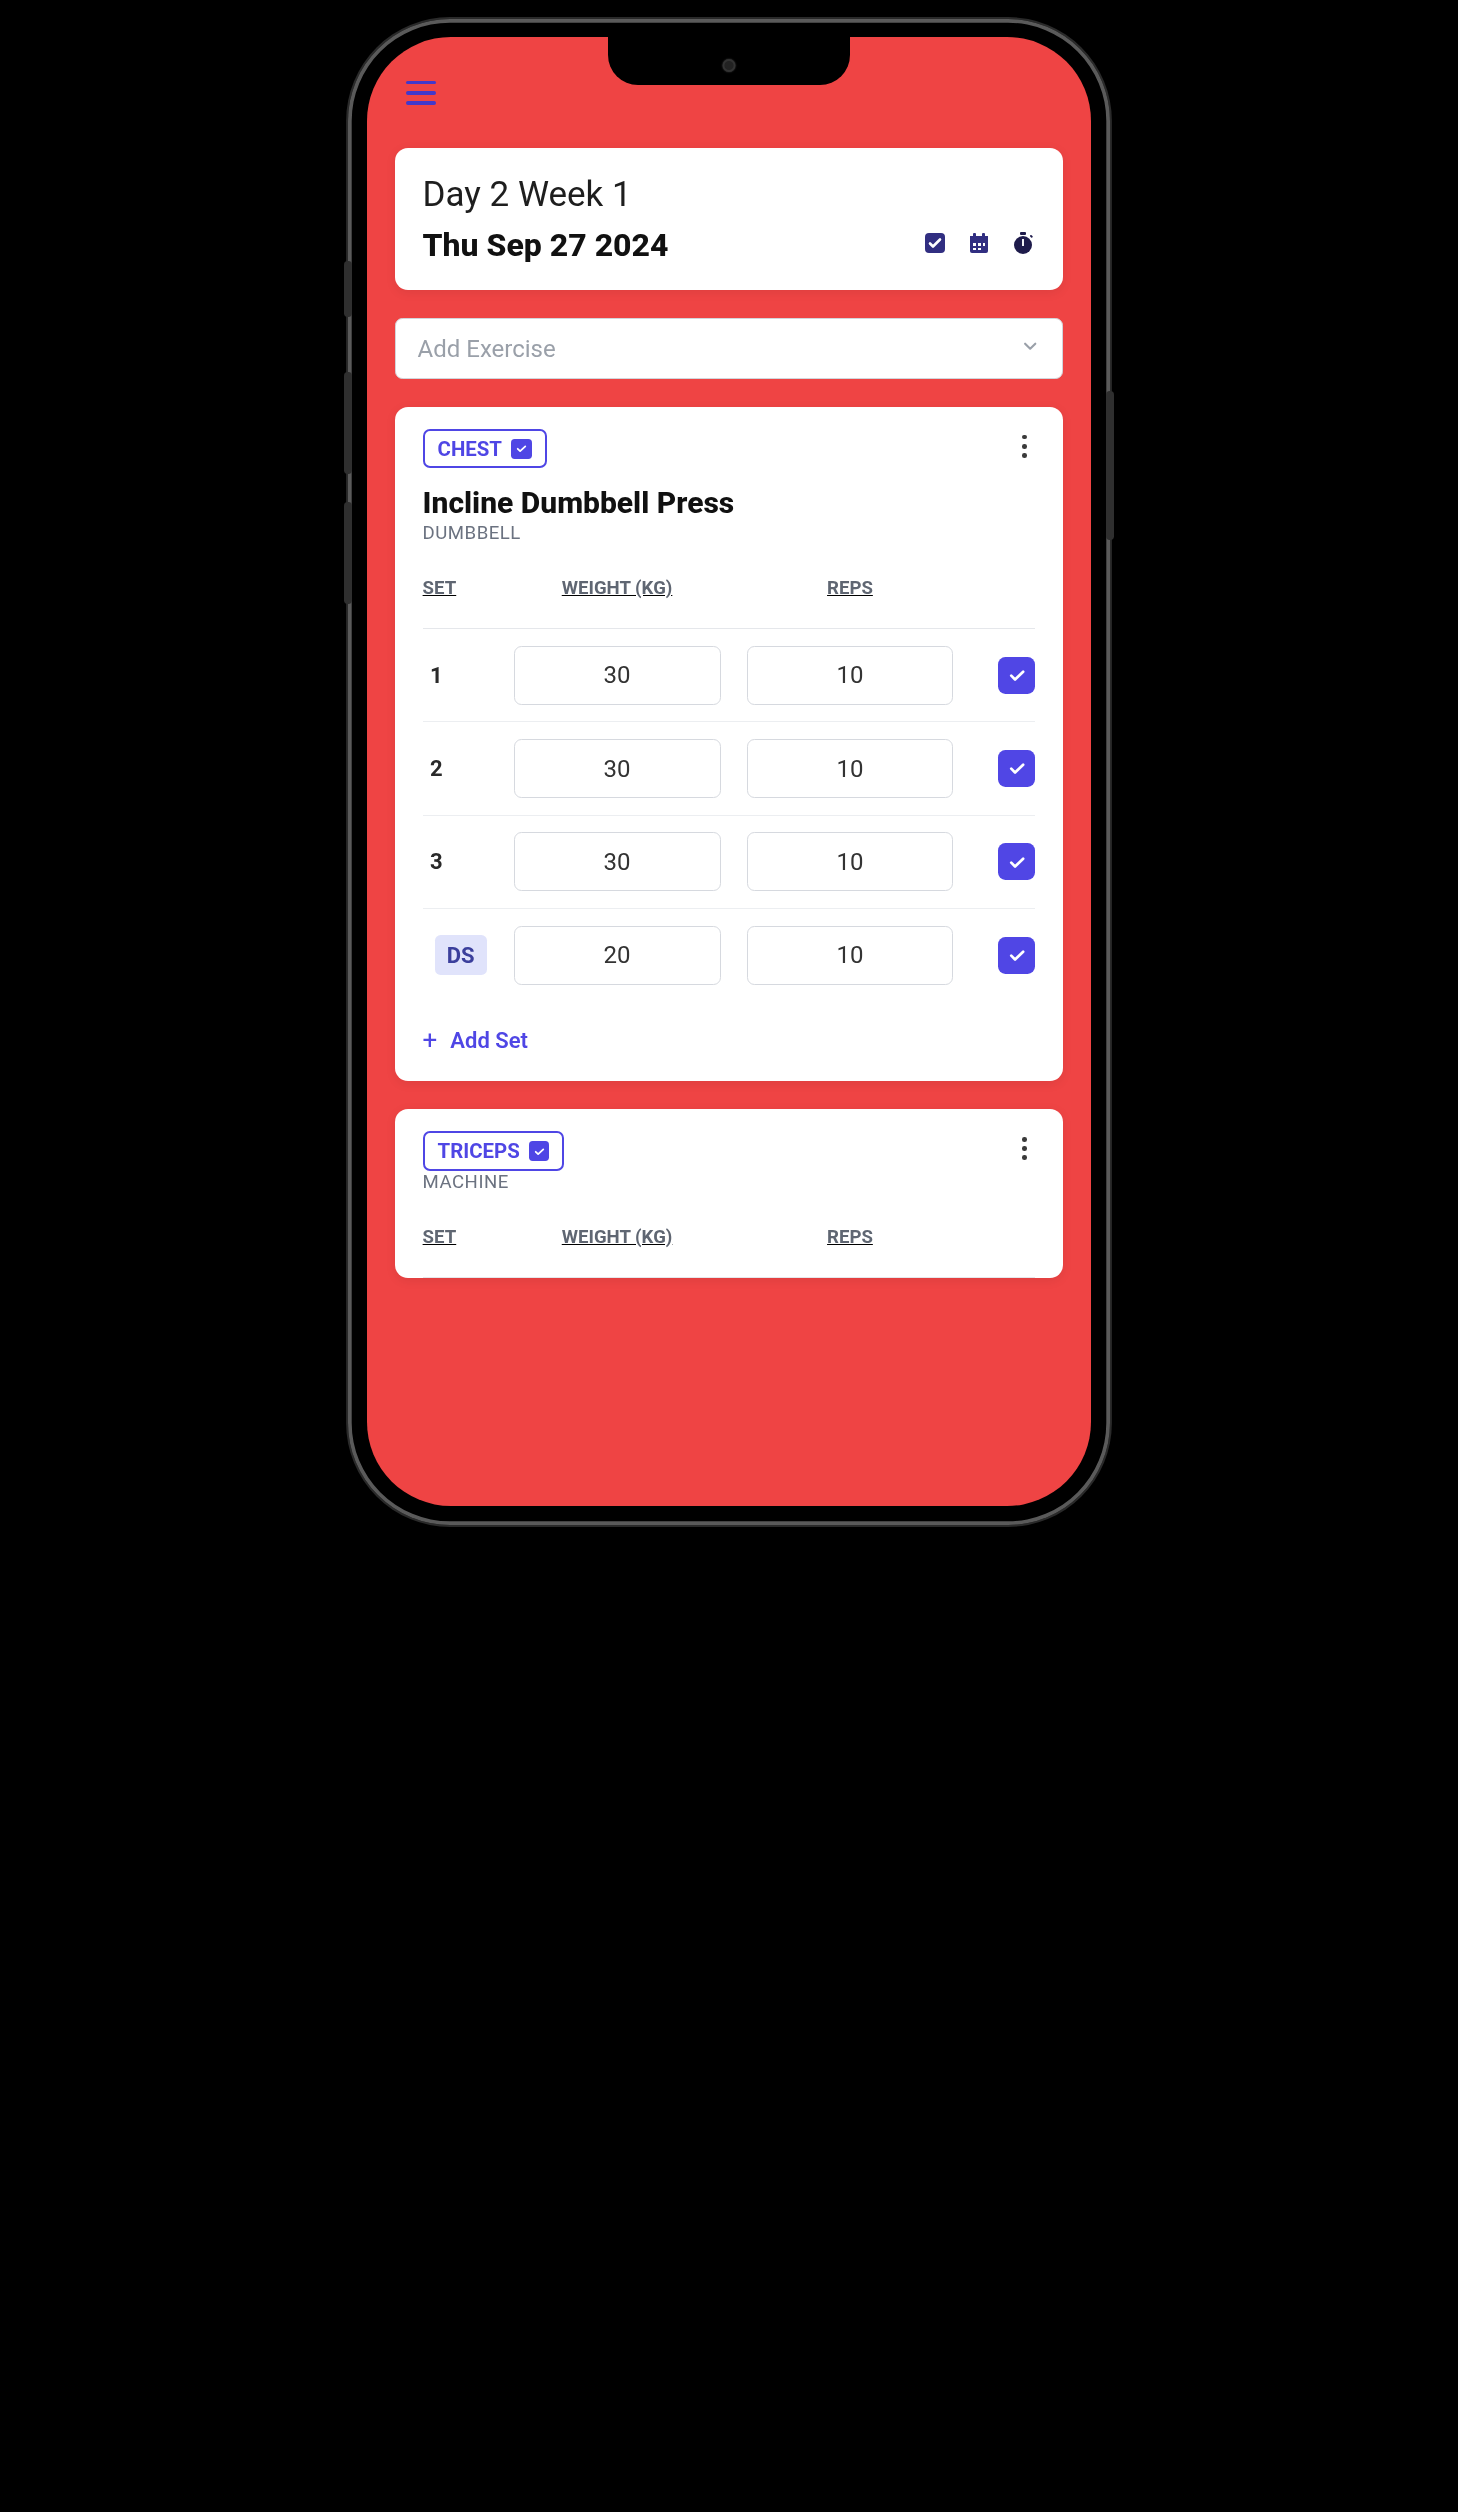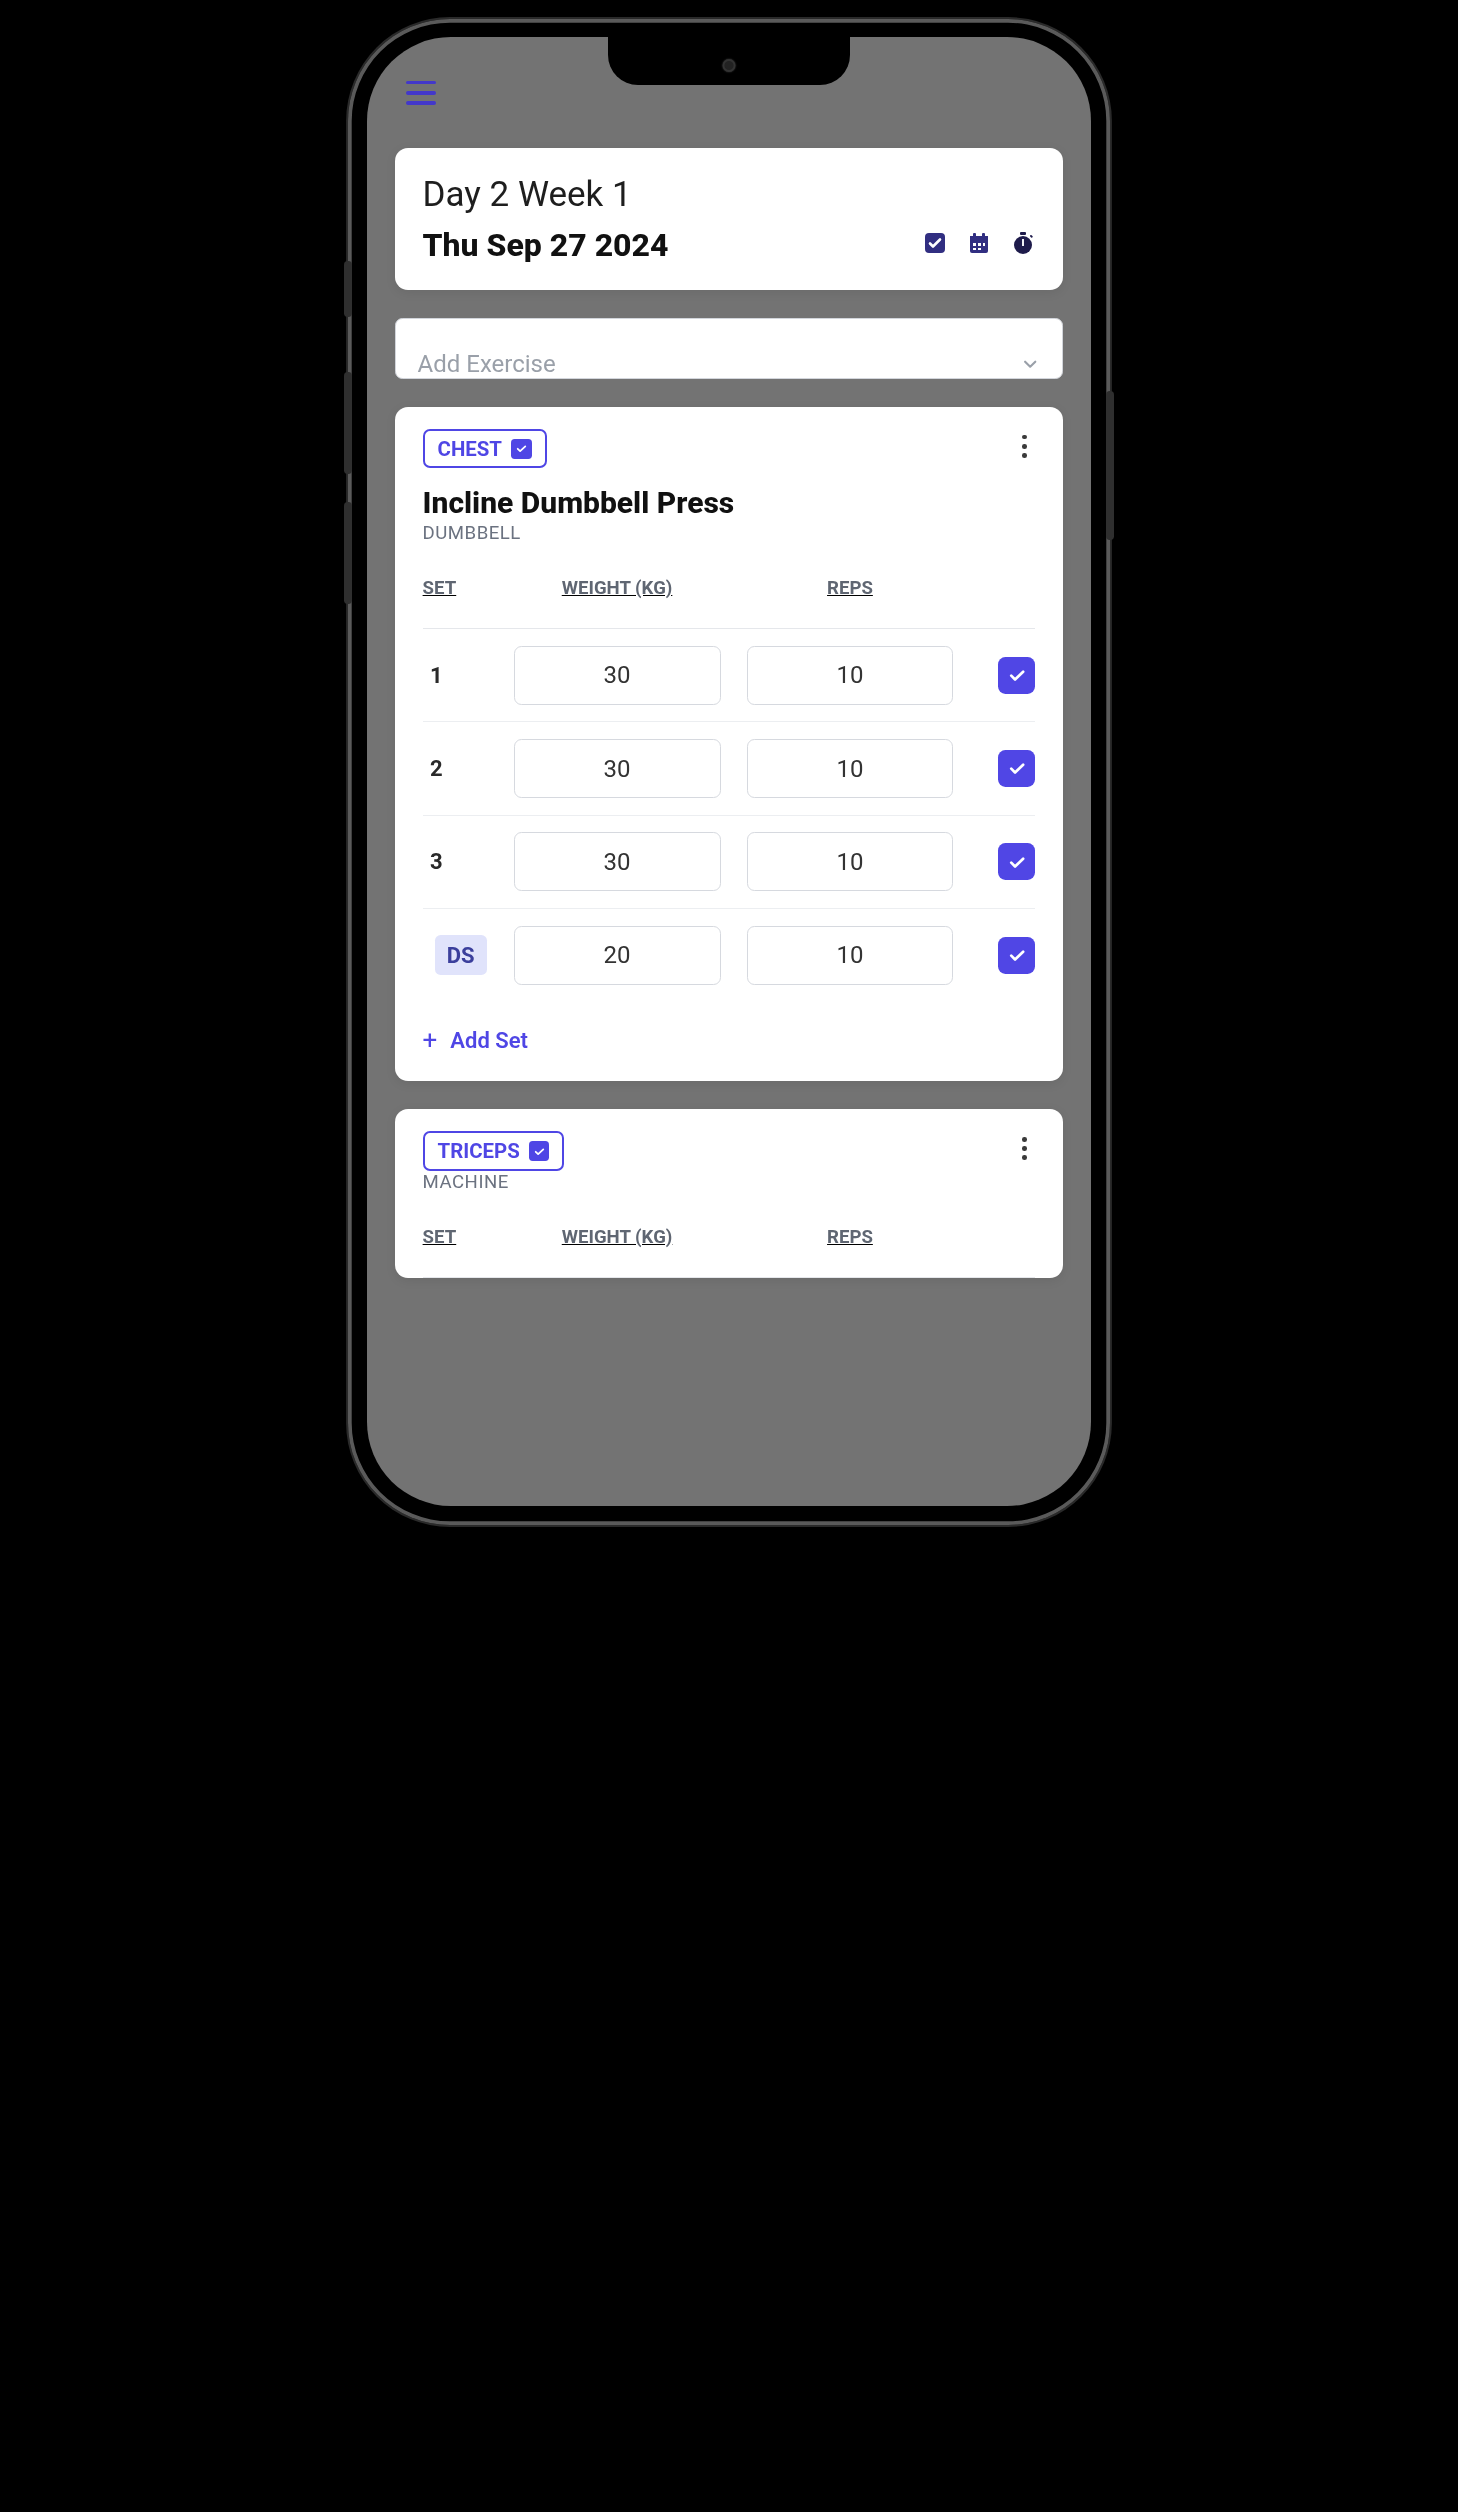--- a/index.html
+++ b/index.html
@@ -18,21 +18,21 @@
       height: 1506px;
       background: #000;
       border-radius: 102px;
       padding: 18.6px;
       position: relative;
       box-shadow: inset 0 0 0 3.7px #5a5a5a, 0 0 0 1.9px #2a2a2a;
     }
     .phone-inner {
       width: 100%;
       height: 100%;
-      background: #737373;
+      background: #ef4444;
       border-radius: 84px;
       overflow: hidden;
       position: relative;
     }
     .notch {
       position: absolute;
       top: 0;
       left: 50%;
       transform: translateX(-50%);
       width: 242px;
@@ -115,21 +115,21 @@
       align-items: center;
     }
     .hicon { color: #312e81; cursor: pointer; }
 
     .select-box {
       background: #fff;
       border: 0.9px solid #d2d5db;
       border-radius: 7.4px;
       height: 61px;
       display: flex;
-      align-items: flex-end;
+      align-items: center;
       justify-content: space-between;
       padding: 0 22px;
       margin-bottom: 28px;
       cursor: pointer;
     }
     .select-box .placeholder {
       color: #9aa0a9;
       font-size: 24px;
     }
 

